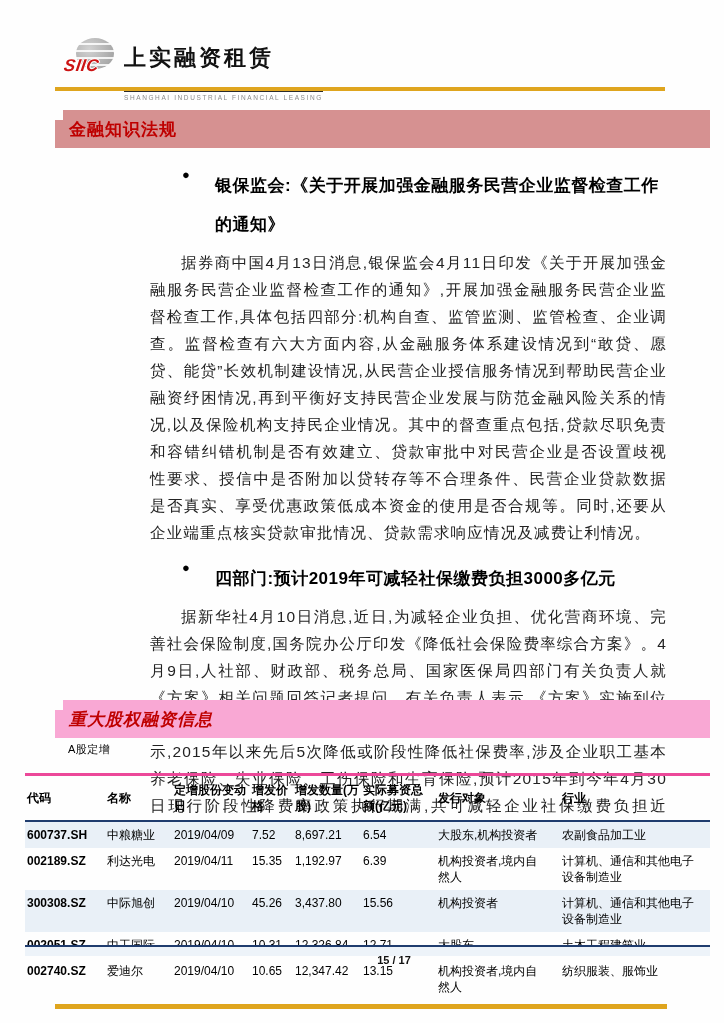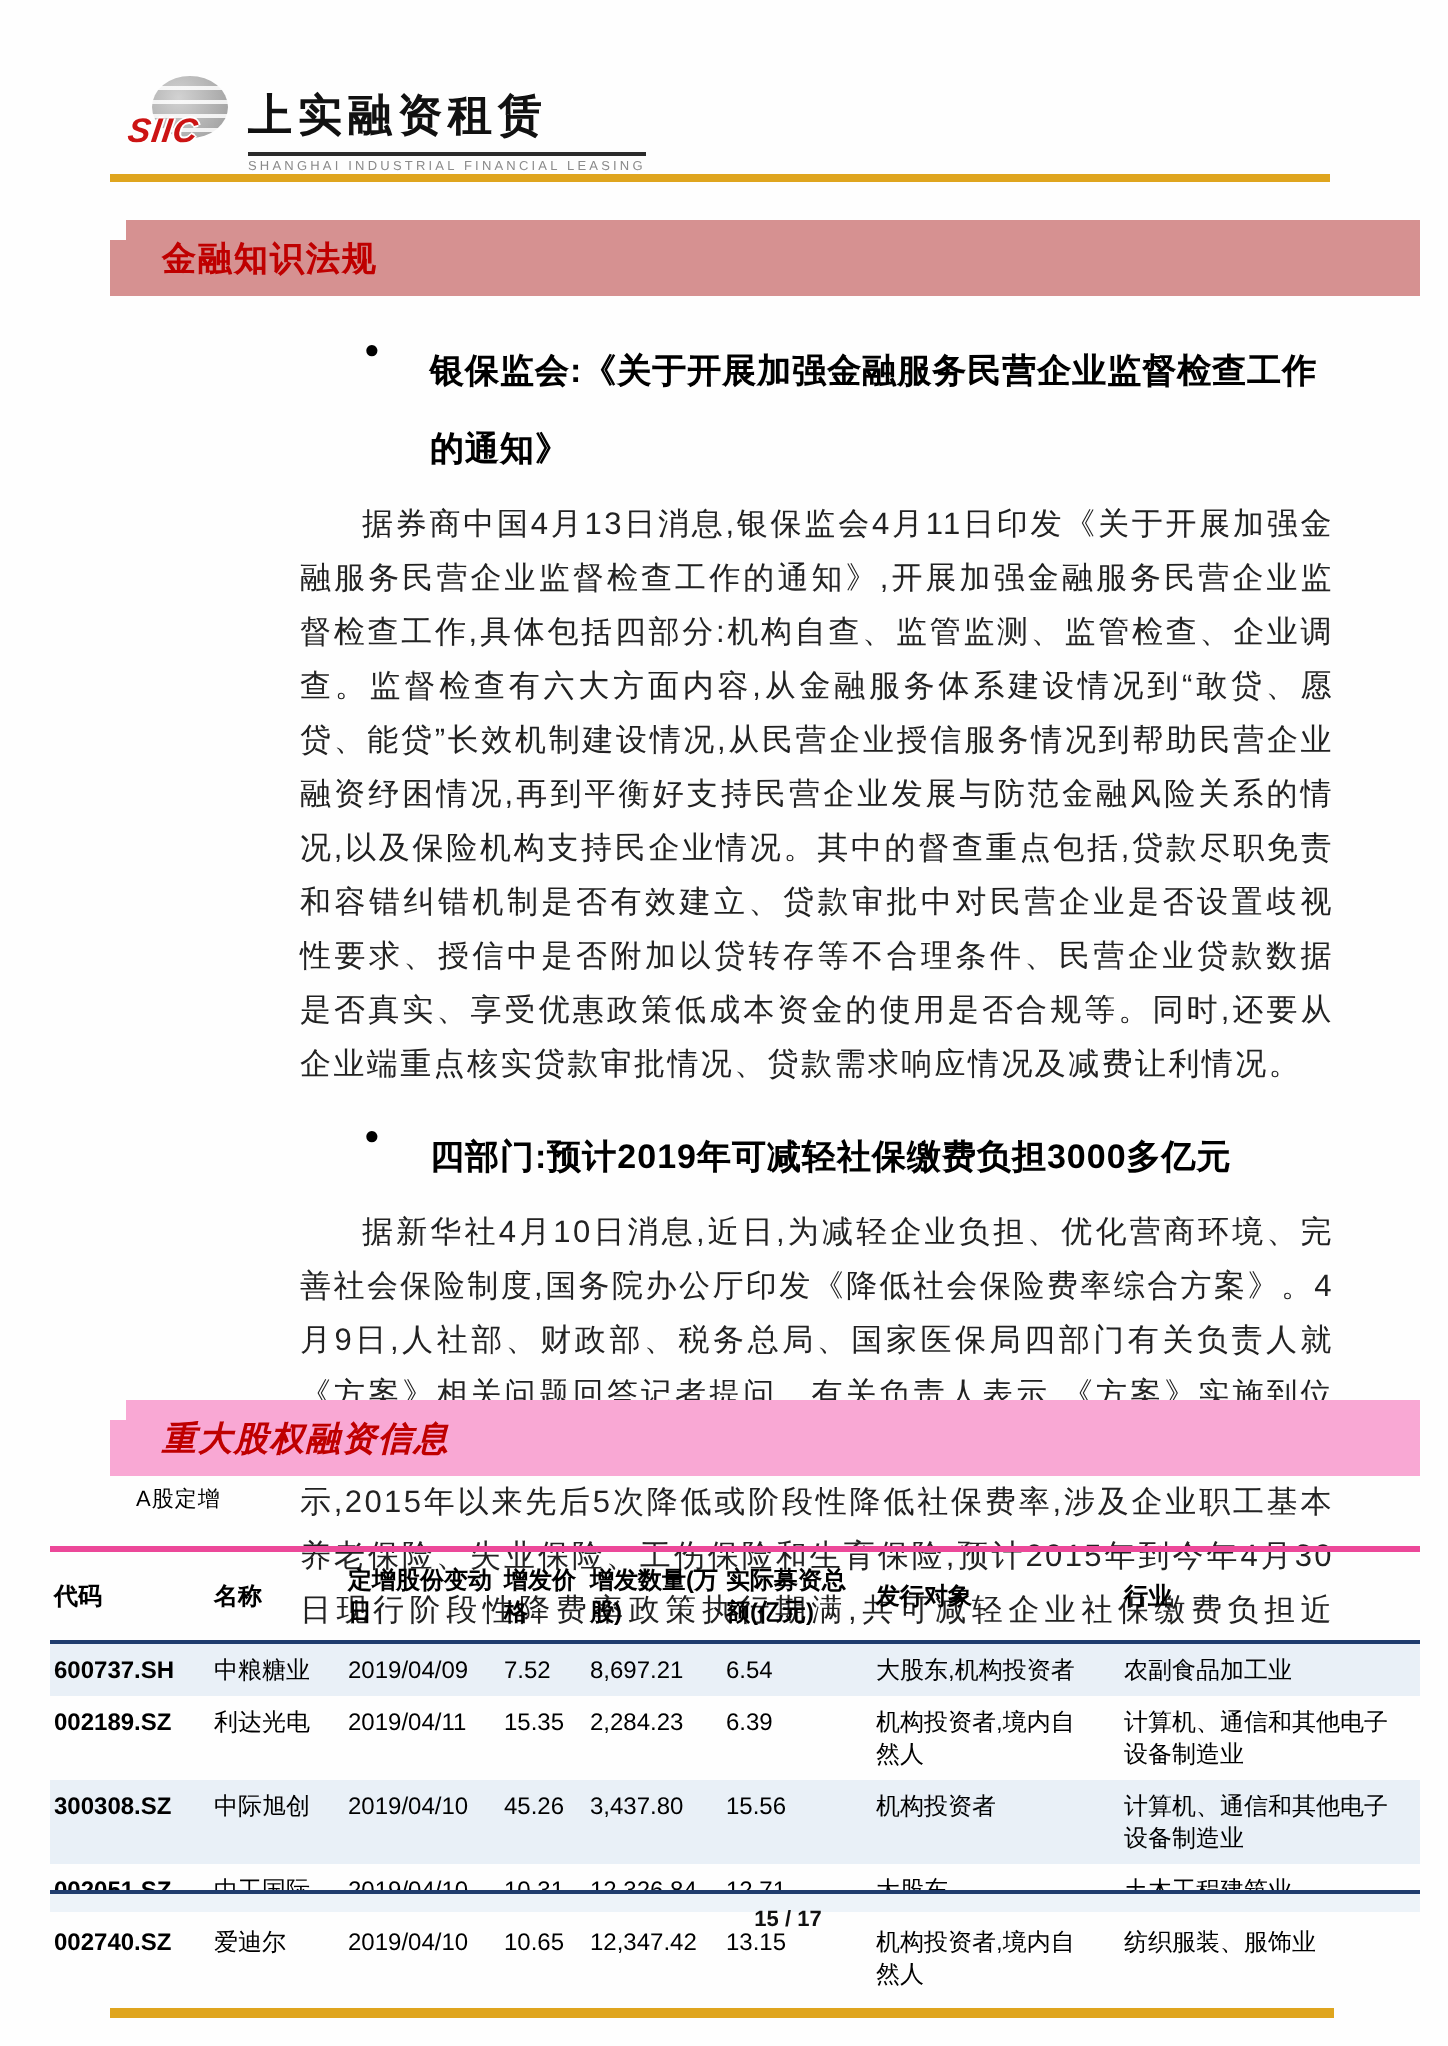--- a/index.html
+++ b/index.html
@@ -16,29 +16,29 @@
       repeating-linear-gradient(180deg, rgba(255,255,255,0) 0 5px, rgba(255,255,255,.85) 5px 7px),
       radial-gradient(circle at 35% 35%, #d2d2d2, #9a9a9a);
   }
   .logo-siic{
     position:absolute;left:0;bottom:4px;font-style:italic;font-weight:900;font-size:17px;
     letter-spacing:.5px;transform:skewX(-8deg);
     text-shadow:-1px 0 #fff,1px 0 #fff,0 1px #fff,0 -1px #fff;
   }
   .logo-names{margin-left:8px;padding-top:7px;}
   .logo-cn{font-size:22px;font-weight:700;letter-spacing:3px;color:#111;
-    border-bottom:2px solid #2b2b2b;padding-bottom:3px;}
+    border-bottom:2px solid #2b2b2b;padding-bottom:17px;}
   .logo-en{font-size:6.5px;color:#8a8a8a;letter-spacing:1.6px;margin-top:2px;}
   .gold-rule{position:absolute;background:#dfa51e;}
   .gold-rule.top{left:55px;top:87px;width:610px;height:4px;}
   .gold-rule.bottom{left:55px;top:1004px;width:612px;height:5px;}
   
   .band{
     position:absolute;left:55px;width:655px;height:38px;display:flex;align-items:center;
-    padding-left:26px;box-sizing:border-box;
+    padding-left:14px;box-sizing:border-box;
   }
   .band::before{content:"";position:absolute;left:0;top:0;width:8px;height:10px;background:#fefefe;}
   .band-title{font-size:17px;font-weight:700;letter-spacing:1px;}
   .band.knowledge{top:110px;}
   .band.equity{top:700px;}
   
   .content{position:absolute;left:150px;top:166px;width:517px;}
   .article-head{position:relative;padding-left:65px;margin:0;}
   .article-head .bullet{position:absolute;left:32px;top:1px;font-size:13px;color:#000;}
   .article-title{display:inline;font-size:17px;font-weight:700;line-height:39px;letter-spacing:.5px;color:#000;}
@@ -153,21 +153,21 @@
           <td>8,697.21</td>
           <td>6.54</td>
           <td>大股东,机构投资者</td>
           <td>农副食品加工业</td>
         </tr>
         <tr>
           <td class="cell-code">002189.SZ</td>
           <td>利达光电</td>
           <td>2019/04/11</td>
           <td>15.35</td>
-          <td>2,284.23</td>
+          <td>1,192.97</td>
           <td>6.39</td>
           <td>机构投资者,境内自然人</td>
           <td>计算机、通信和其他电子设备制造业</td>
         </tr>
         <tr>
           <td class="cell-code">300308.SZ</td>
           <td>中际旭创</td>
           <td>2019/04/10</td>
           <td>45.26</td>
           <td>3,437.80</td>

